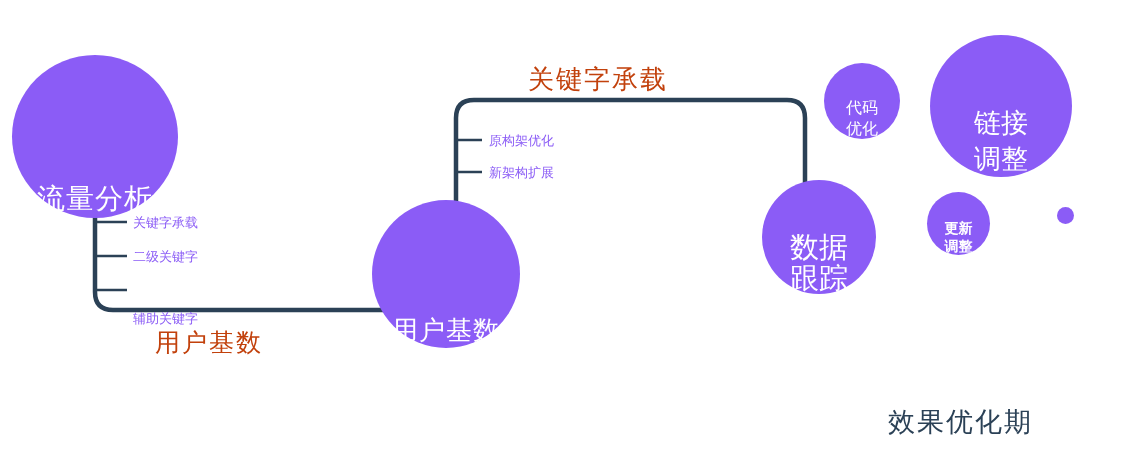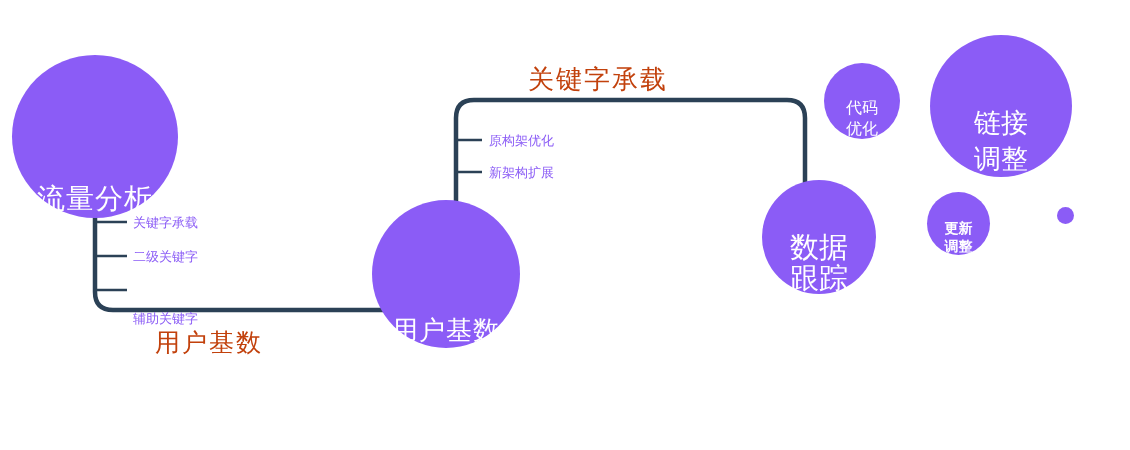--- a/index.html
+++ b/index.html
@@ -129,14 +129,15 @@
   <div class="branch-label bl-t0">关键字承载</div>
   <div class="branch-label bl-t1">二级关键字</div>
   <div class="branch-label bl-t2">辅助关键字</div>
 
   <div class="branch-label bl-s0">原构架优化</div>
   <div class="branch-label bl-s1">新架构扩展</div>
 
   <div class="edge-label el-userbase">用户基数</div>
   <div class="edge-label el-keyword">关键字承载</div>
 
+  <div class="caption">效果优化期</div>
 
 </div>
 
 </body></html>

